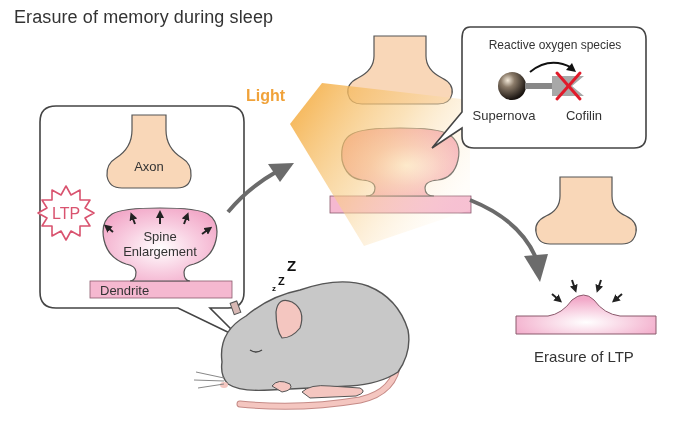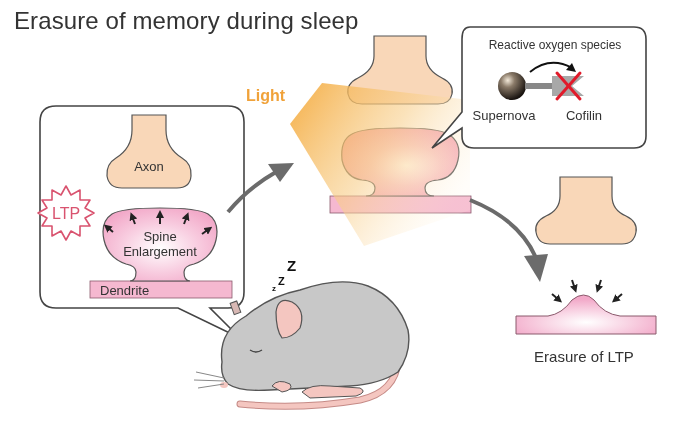--- a/index.html
+++ b/index.html
@@ -1,17 +1,17 @@
 <!DOCTYPE html>
 <html><head>
 <meta charset="utf-8">
 <style>
   html, body { margin: 0; padding: 0; background: #ffffff; }
   body { width: 674px; height: 440px; position: relative; overflow: hidden; font-family: "Liberation Sans", sans-serif; }
-  .title { position: absolute; left: 14px; top: 7px; font-size: 24px; color: #333333; letter-spacing: 0.1px; }
+  .title { position: absolute; left: 14px; top: 7px; font-size: 18px; color: #333333; letter-spacing: 0.1px; }
   svg.canvas { position: absolute; left: 0; top: 0; }
   .lbl { font-family: "Liberation Sans", sans-serif; }
 </style>
 </head>
 <body>
 
 <div class="title">Erasure of memory during sleep</div>
 
 <svg class="canvas" width="674" height="440" viewBox="0 0 674 440">
   <defs>

